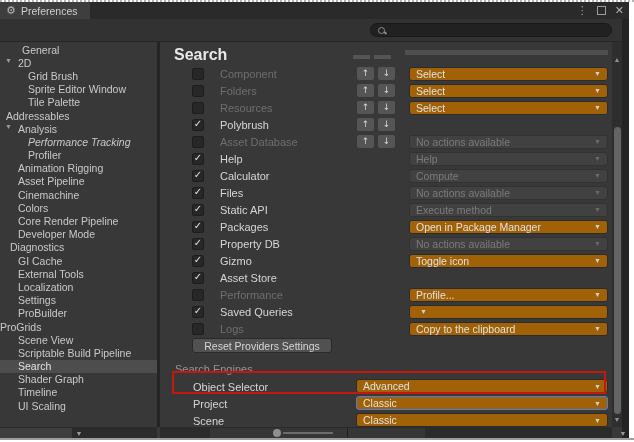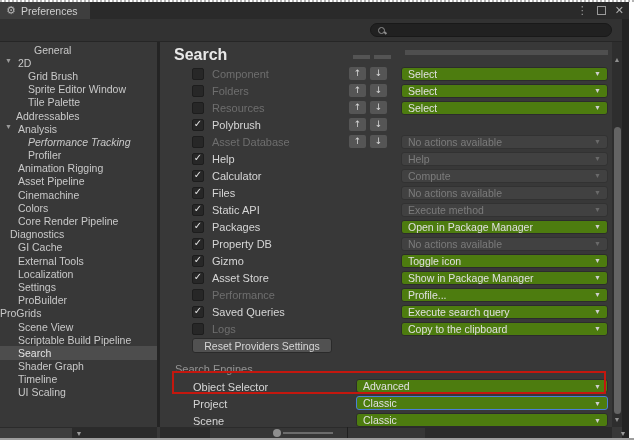--- a/index.html
+++ b/index.html
@@ -37,25 +37,25 @@
   #main{left:160px;top:40px;width:452px;height:385px;background:#383838;overflow:hidden;}
   #main-title{margin:4px 0 0 14px;font-size:16px;font-weight:bold;color:#e8e8e8;height:17px;line-height:17px;}
   
   .clip-dd{left:245px;top:8px;width:203px;height:5px;background:#4f4f4f;}
   .clip-btn1{left:193px;top:13px;width:17px;height:4px;background:#545454;}
   .clip-btn2{left:214px;top:13px;width:17px;height:4px;background:#545454;}
   #prov-list{margin-top:2px;}
   .prov-row{height:17px;display:flex;align-items:center;padding:0 4px 0 32px;box-sizing:border-box;}
   .cb{width:12px;height:12px;background:#272727;border:1px solid #1d1d1d;border-radius:2px;box-sizing:border-box;flex:0 0 auto;display:flex;align-items:center;justify-content:center;}
   .cb .tick{color:#e2e2e2;font-size:10px;line-height:10px;margin-top:-1px;font-family:"DejaVu Sans",sans-serif;}
-  .prov-label{margin-left:8px;width:137px;font-size:11px;color:#d6d6d6;white-space:nowrap;overflow:hidden;}
+  .prov-label{margin-left:16px;width:137px;font-size:11px;color:#d6d6d6;white-space:nowrap;overflow:hidden;}
   .prov-label.dim{color:#6e6e6e;}
   .arrows{width:38px;flex:0 0 auto;display:flex;gap:4px;}
   .arrow-btn{width:17px;height:13px;background:#555555;border-radius:2px;color:#d8d8d8;font-size:9px;line-height:13px;text-align:center;font-family:"DejaVu Sans",sans-serif;}
-  .dd{flex:1 1 auto;margin-left:14px;height:14px;background:#4d7c0f;border:1px solid #2c2c2c;border-radius:3px;box-sizing:border-box;display:flex;align-items:center;padding:0 6px;justify-content:space-between;}
+  .dd{flex:1 1 auto;margin-left:14px;height:14px;background:#a16207;border:1px solid #2c2c2c;border-radius:3px;box-sizing:border-box;display:flex;align-items:center;padding:0 6px;justify-content:space-between;}
   .dd .dd-label{font-size:10.5px;color:#e0e0e0;white-space:nowrap;overflow:hidden;}
   .dd .dd-caret{font-size:7px;color:#cfcfcf;margin-left:4px;}
   .dd.disabled{background:#414141;border-color:#323232;}
   .dd.disabled .dd-label{color:#7b7b7b;}
   .dd.disabled .dd-caret{color:#6a6a6a;}
   .dd.focused{border-color:#4a7fd8;}
   #reset-btn{margin:1px 0 0 32px;width:140px;height:15px;background:#515151;border:1px solid #2a2a2a;border-radius:3px;color:#d6d6d6;font-size:10.5px;text-align:center;line-height:14px;box-sizing:border-box;}
   #engines-header{margin:10px 0 0 15px;font-size:11px;color:#949494;height:13px;}
   .eng-row{height:17px;display:flex;align-items:flex-end;padding:0 4px 0 33px;box-sizing:border-box;}
   .eng-label{width:163px;font-size:11px;color:#d6d6d6;flex:0 0 auto;}
@@ -94,37 +94,37 @@
       <span class="closex">✕</span>
     </div>
   </div>
 
   <div class="abs" id="toolbar"></div>
   <div class="abs" id="searchbox" title="">
     <span class="mag"></span>
   </div>
 
   <div class="abs" id="sidebar">
-      <div class="sb-row" style="padding-left: 34px;">
+      <div class="sb-row" style="padding-left: 22px;">
         <span>General</span>
       </div>
       <div class="sb-row" style="padding-left: 18px;">
         <span class="sb-caret">▼</span>
         <span>2D</span>
       </div>
       <div class="sb-row" style="padding-left: 28px;">
         <span>Grid Brush</span>
       </div>
       <div class="sb-row" style="padding-left: 28px;">
         <span>Sprite Editor Window</span>
       </div>
       <div class="sb-row" style="padding-left: 28px;">
         <span>Tile Palette</span>
       </div>
-      <div class="sb-row" style="padding-left: 16px;">
+      <div class="sb-row" style="padding-left: 6px;">
         <span>Addressables</span>
       </div>
       <div class="sb-row" style="padding-left: 18px;">
         <span class="sb-caret">▼</span>
         <span>Analysis</span>
       </div>
       <div class="sb-row" style="padding-left: 28px; font-style: italic;">
         <span>Performance Tracking</span>
       </div>
       <div class="sb-row" style="padding-left: 28px;">
@@ -137,20 +137,23 @@
         <span>Asset Pipeline</span>
       </div>
       <div class="sb-row" style="padding-left: 18px;">
         <span>Cinemachine</span>
       </div>
       <div class="sb-row" style="padding-left: 18px;">
         <span>Colors</span>
       </div>
       <div class="sb-row" style="padding-left: 18px;">
         <span>Core Render Pipeline</span>
+      </div>
+      <div class="sb-row" style="padding-left: 18px;">
+        <span>Developer Mode</span>
       </div>
       <div class="sb-row" style="padding-left: 10px;">
         <span>Diagnostics</span>
       </div>
       <div class="sb-row" style="padding-left: 18px;">
         <span>GI Cache</span>
       </div>
       <div class="sb-row" style="padding-left: 18px;">
         <span>External Tools</span>
       </div>
@@ -331,42 +334,37 @@
             <span class="dd-label">Toggle icon</span>
             <span class="dd-caret">▼</span>
           </div>
         </div>
         <div class="prov-row">
           <div class="cb">
             <span class="tick">✓</span>
           </div>
           <span class="prov-label">Asset Store</span>
           <div class="arrows"></div>
-          <div class="dd">
-            <span class="dd-label">Show in Package Manager</span>
-            <span class="dd-caret">▼</span>
-          </div>
         </div>
         <div class="prov-row">
           <div class="cb"></div>
           <span class="prov-label dim">Performance</span>
           <div class="arrows"></div>
           <div class="dd">
             <span class="dd-label">Profile...</span>
             <span class="dd-caret">▼</span>
           </div>
         </div>
         <div class="prov-row">
           <div class="cb">
             <span class="tick">✓</span>
           </div>
           <span class="prov-label">Saved Queries</span>
           <div class="arrows"></div>
           <div class="dd">
-            <span class="dd-label">Execute search query</span>
             <span class="dd-caret">▼</span>
           </div>
         </div>
         <div class="prov-row">
           <div class="cb"></div>
           <span class="prov-label dim">Logs</span>
           <div class="arrows"></div>
           <div class="dd">
             <span class="dd-label">Copy to the clipboard</span>
             <span class="dd-caret">▼</span>

